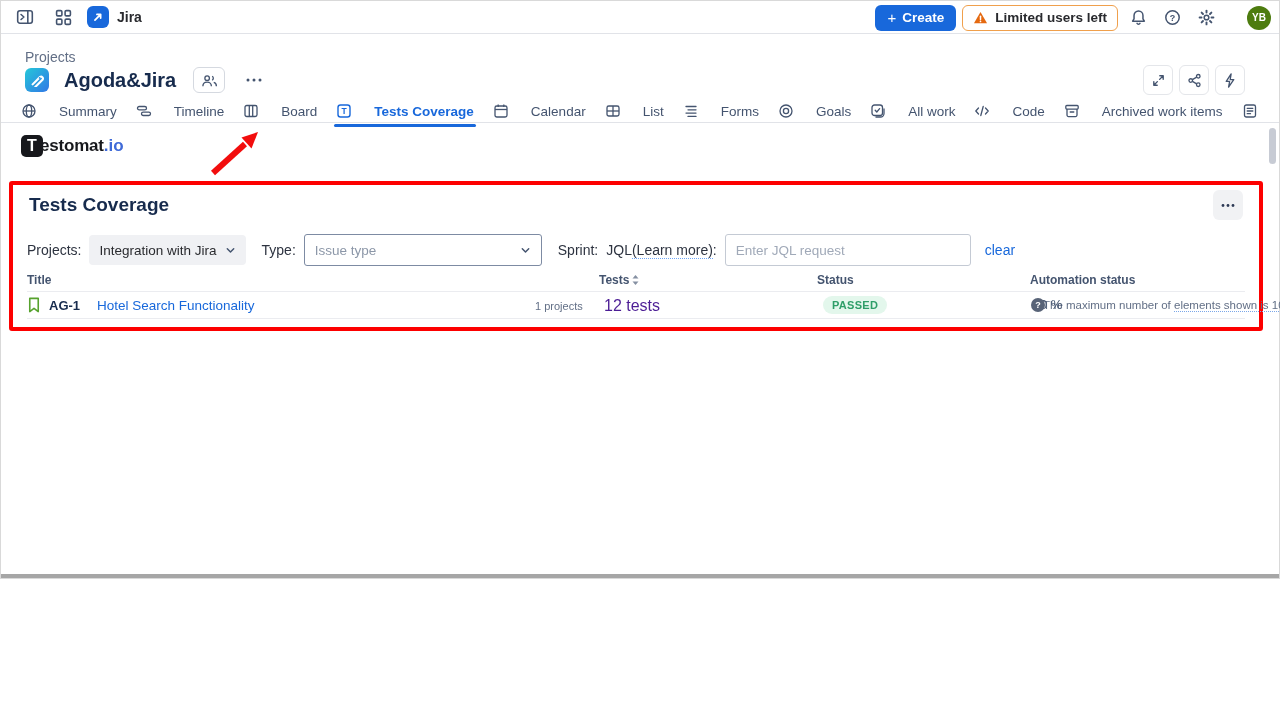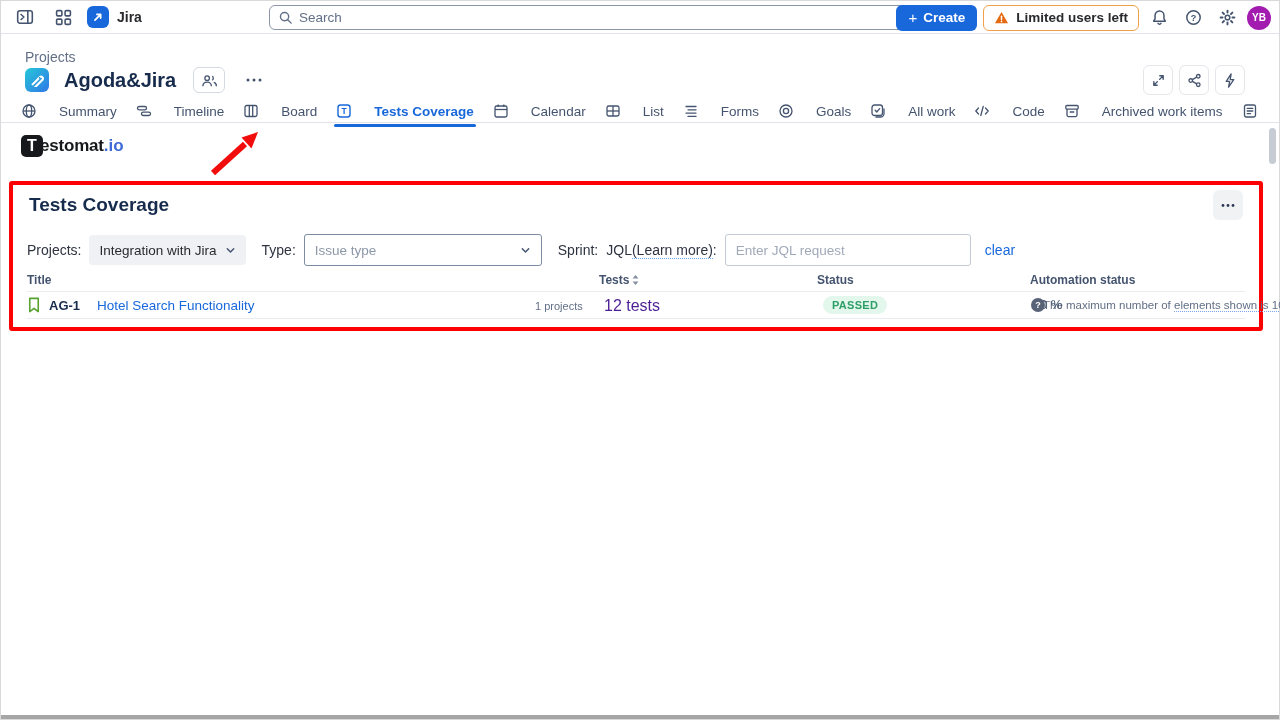--- a/index.html
+++ b/index.html
@@ -1,18 +1,18 @@
 <!DOCTYPE html>
 <html><head>
 <meta charset="utf-8">
 <style>
   * { margin:0; padding:0; box-sizing:border-box; }
   html,body { width:1280px; height:720px; overflow:hidden; background:#fff;
     font-family:"Liberation Sans", sans-serif; color:#292a2e; }
-  .page { position:relative; width:1280px; height:720px; background:#fff; border:1px solid #d9d9d9; }
+  .page { position:relative; width:1280px; height:579px; background:#fff; border:1px solid #d9d9d9; }
 
   
   .topbar { position:absolute; top:0; left:0; right:0; height:33px; background:#fff;
     border-bottom:1px solid #e1e3e8; }
   .tb-left { position:absolute; left:10px; top:0; height:32px; display:flex; align-items:center; gap:10px; }
   .icon-btn { display:flex; align-items:center; justify-content:center; width:28px; height:28px;
     border:none; background:transparent; border-radius:4px; cursor:pointer; }
   .jira-brand { display:flex; align-items:center; gap:8px; }
   .jira-tile { width:22px; height:22px; border-radius:6px; background:#1868db; display:flex;
     align-items:center; justify-content:center; }
@@ -23,22 +23,22 @@
   .tb-search input { border:none; outline:none; flex:1; font-size:13.5px; font-family:inherit; color:#292a2e; background:transparent; }
   .tb-search input::placeholder { color:#626f86; }
   .tb-right { position:absolute; right:8px; top:3px; height:27px; display:flex; align-items:center; gap:6px; }
   .create-btn { height:26px; padding:0 12px; background:#1868db; color:#fff; border:none;
     border-radius:6px; font-size:13.5px; font-weight:700; display:flex; align-items:center; gap:6px;
     cursor:pointer; font-family:inherit; }
   .create-plus { font-size:15px; font-weight:400; line-height:1; }
   .warn-btn { height:26px; padding:0 10px; background:#fff; border:1px solid #f0a04c; border-radius:6px;
     display:flex; align-items:center; gap:7px; font-size:13.5px; font-weight:700; color:#292a2e;
     cursor:pointer; font-family:inherit; }
-  .avatar { width:24px; height:24px; border-radius:50%; background:#a21caf; color:#fff;
-    font-size:10px; font-weight:700; display:flex; align-items:center; justify-content:center; cursor:pointer; }
+  .avatar { width:24px; height:24px; border-radius:50%; background:#4d7c0f; color:#fff;
+    font-size:10px; font-weight:700; display:flex; align-items:center; justify-content:center; cursor:pointer;margin-left:21px; }
 
   
   .breadcrumb { position:absolute; top:48px; left:24px; font-size:14px; color:#626f86; }
   .title-row { position:absolute; top:66px; left:24px; display:flex; align-items:center; gap:15px; }
   .proj-avatar { width:24px; height:24px; border-radius:6px;
     background:linear-gradient(135deg,#25c7d9 0%,#3178e6 100%); display:flex; align-items:center; justify-content:center; }
   .proj-name { font-size:20px; font-weight:700; color:#172b4d; margin-right:2px; }
   .people-btn { width:32px; height:26px; border:1px solid #d5d9e0; border-radius:6px; background:#fff;
     display:flex; align-items:center; justify-content:center; cursor:pointer; }
   .dots-btn { border:none; background:transparent; cursor:pointer; display:flex; align-items:center; justify-content:center; width:28px; height:26px; }
@@ -152,29 +152,20 @@
       <div class="jira-brand">
         <span class="jira-tile">
           <svg class="ic" width="14" height="14" viewBox="0 0 16 16">
               <path d="M4.5 11.5 L11 5 M11 5 H6.8 M11 5 V9.2" fill="none" stroke="#fff" stroke-width="2" stroke-linecap="round" stroke-linejoin="round"></path>
             </svg>
         </span>
         <span class="jira-name">Jira</span>
       </div>
     </div>
 
-    <div class="tb-search">
-      <span>
-        <svg class="ic" width="15" height="15" viewBox="0 0 16 16">
-            <circle cx="7" cy="7" r="4.4" fill="none" stroke="#626f86" stroke-width="1.5"></circle>
-            <line x1="10.4" y1="10.4" x2="14" y2="14" stroke="#626f86" stroke-width="1.5" stroke-linecap="round"></line>
-          </svg>
-      </span>
-      <input type="text" placeholder="Search" style="">
-    </div>
 
     <div class="tb-right">
       <button class="create-btn">
         <span class="create-plus">+</span>
         <span>Create</span>
       </button>
       <button class="warn-btn">
         <span>
           <svg class="ic" width="15" height="14" viewBox="0 0 16 15">
               <path d="M8 1.2 L15 13.2 H1 Z" fill="#e56910"></path>

